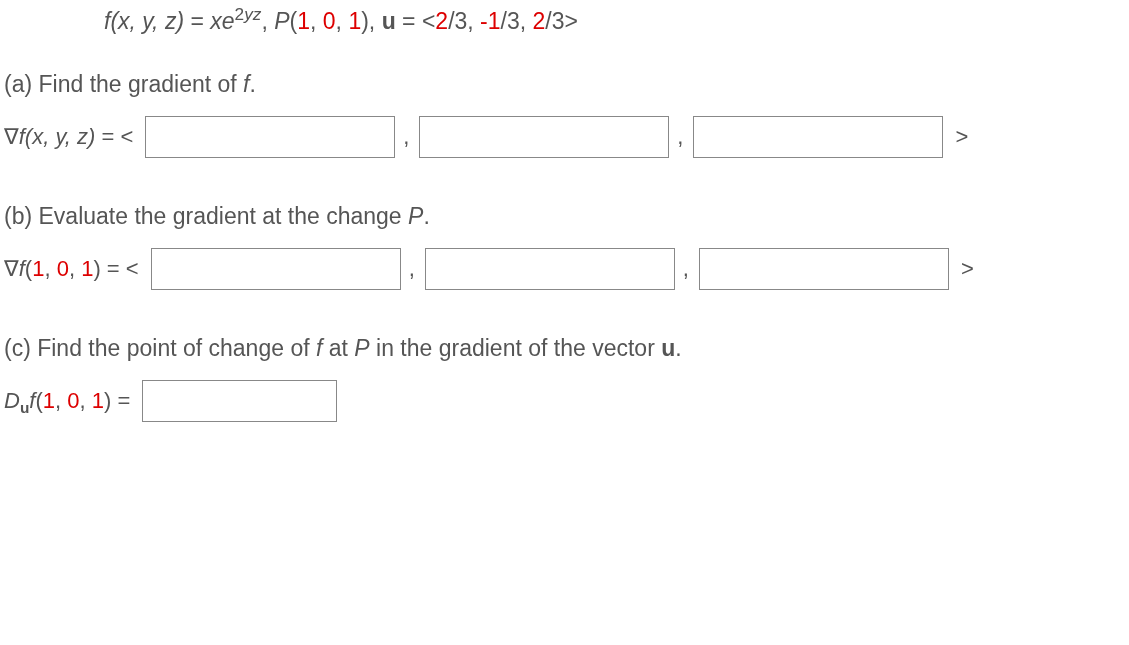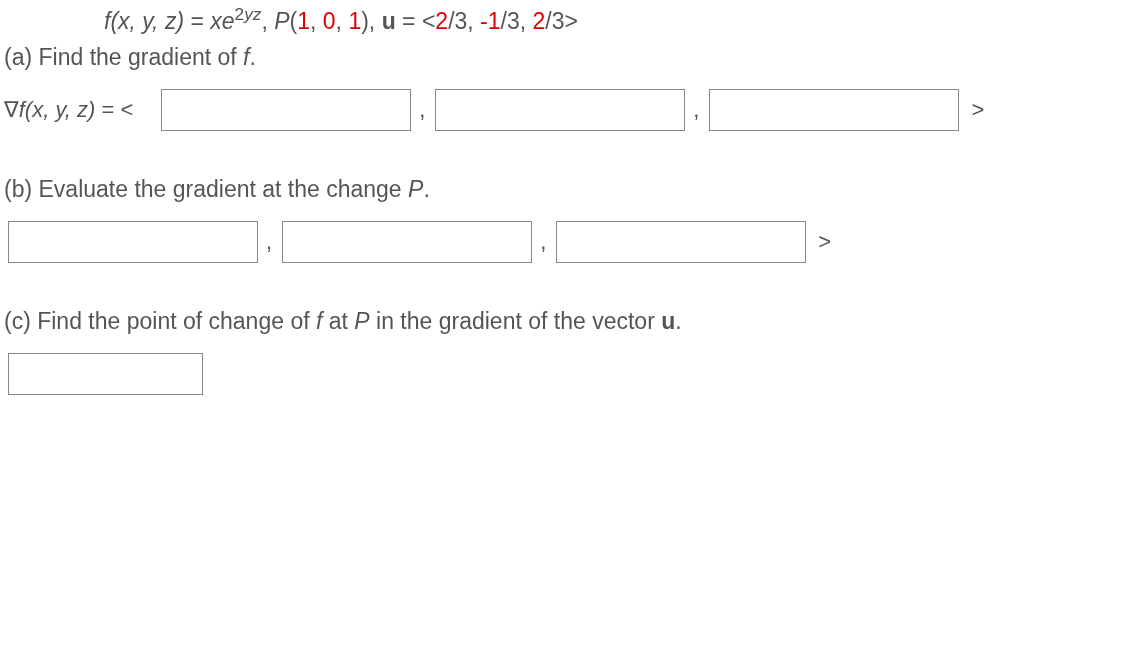--- a/index.html
+++ b/index.html
@@ -9,35 +9,35 @@
       font-family: Verdana, Geneva, sans-serif;
       font-size: 22px;
       color: #555;
       background: #fff;
       margin: 0;
       padding: 8px 4px;
       width: 1129px;
     }
     .problem-statement {
       margin-left: 100px;
-      margin-bottom: 9px;
+      margin-bottom: 36px;
       font-size: 23px;
     }
     .part-label {
       margin-bottom: 18px;
       font-size: 23px;
     }
     .answer-row {
       display: flex;
       align-items: center;
       margin-bottom: 45px;
     }
     .answer-label {
       white-space: nowrap;
-      margin-right: 24px;
+      margin-right: 8px;
     }
     input.answer-box {
       width: 250px;
       height: 42px;
       border: 1px solid #888;
       background: #fff;
       font-size: 20px;
       padding: 2px 6px;
       margin: 0 4px;
     }
@@ -93,26 +93,32 @@
   <input class="answer-box" type="text" style="">
   <span class="sep"> , </span>
   <input class="answer-box" type="text" style="">
   <span class="closing">&gt;</span>
 </div>
 
 <div class="part-label">
   <span>(b) Evaluate the gradient at the change </span><span class="italic">P</span><span>.</span>
 </div>
 <div class="answer-row">
+  <span class="answer-label">
+    <span class="nabla">∇</span><span class="italic">f</span><span>(</span><span class="red">1</span><span>, </span><span class="red">0</span><span>, </span><span class="red">1</span><span>)</span><span> = &lt;</span>
+  </span>
   <input class="answer-box" type="text" style="">
   <span class="sep"> , </span>
   <input class="answer-box" type="text" style="">
   <span class="sep"> , </span>
   <input class="answer-box" type="text" style="">
   <span class="closing">&gt;</span>
 </div>
 
 <div class="part-label">
   <span>(c) Find the point of change of </span><span class="italic">f</span><span> at </span><span class="italic">P</span><span> in the gradient of the vector </span><span class="bold">u</span><span>.</span>
 </div>
 <div class="answer-row">
+  <span class="answer-label">
+    <span class="italic">D</span><span class="sub bold">u</span><span class="italic">f</span><span>(</span><span class="red">1</span><span>, </span><span class="red">0</span><span>, </span><span class="red">1</span><span>)</span><span> = </span>
+  </span>
   <input class="answer-box small" type="text" style="">
 </div>
 
 </body></html>

